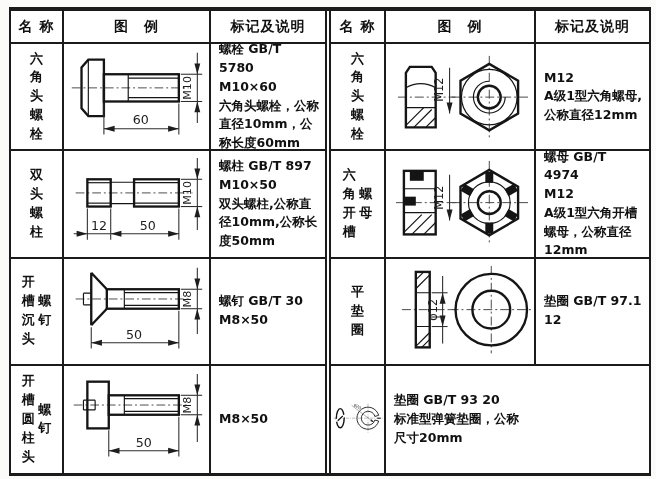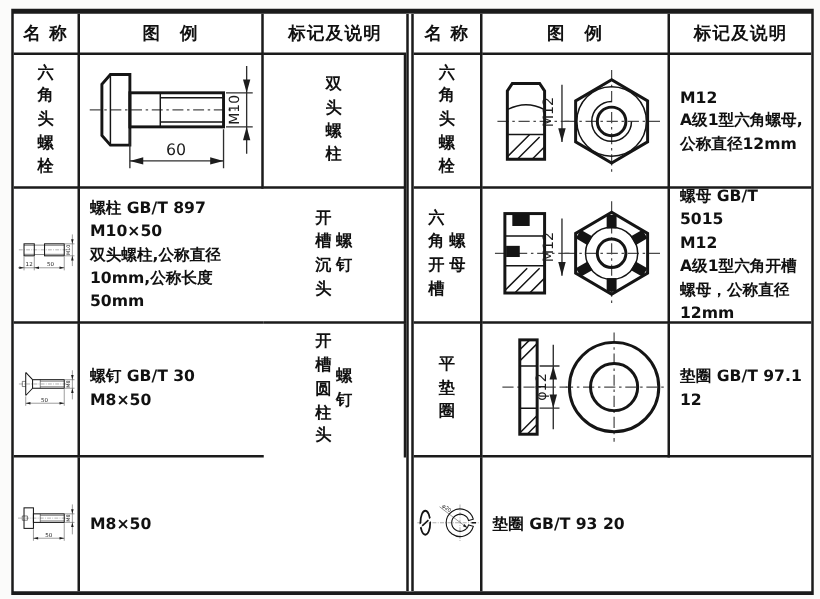--- a/index.html
+++ b/index.html
@@ -64,20 +64,25 @@
         <polygon class="ar" points="118,86 107,83 107,89"></polygon>
         <text class="dt" x="79" y="81" text-anchor="middle">60</text>
         <line class="d" x1="120" y1="30" x2="142" y2="30"></line>
         <line class="d" x1="120" y1="58" x2="142" y2="58"></line>
         <line class="d" x1="137" y1="8" x2="137" y2="80"></line>
         <polygon class="ar" points="137,30 134,19 140,19"></polygon>
         <polygon class="ar" points="137,58 134,69 140,69"></polygon>
         <text class="dtv" x="131" y="44" text-anchor="middle" transform="rotate(-90 131 44)">M10</text>
       </svg>
     </div>
+    <div class="c desc nr">
+      <div class="dl">螺栓 GB/T 5780</div>
+      <div class="dl">M10×60</div>
+      <div class="dl">六角头螺栓，公称直径10mm，公称长度60mm</div>
+    </div>
 
     <div class="c">
       <div class="vname">
         <span class="vcol">双头螺柱</span>
 
       </div>
     </div>
     <div class="c figc">
       <svg class="fig" viewBox="0 0 149 106">
         <path class="cl" d="M12,42 H132"></path>
@@ -236,21 +241,21 @@
         <circle class="o2" cx="104" cy="52" r="11.5"></circle>
         <rect class="fillb" x="100" y="21" width="8" height="11" transform="rotate(0 104 52)"></rect>
         <rect class="fillb" x="100" y="21" width="8" height="11" transform="rotate(60 104 52)"></rect>
         <rect class="fillb" x="100" y="21" width="8" height="11" transform="rotate(120 104 52)"></rect>
         <rect class="fillb" x="100" y="21" width="8" height="11" transform="rotate(180 104 52)"></rect>
         <rect class="fillb" x="100" y="21" width="8" height="11" transform="rotate(240 104 52)"></rect>
         <rect class="fillb" x="100" y="21" width="8" height="11" transform="rotate(300 104 52)"></rect>
       </svg>
     </div>
     <div class="c desc nr">
-      <div class="dl">螺母 GB/T 5015</div>
+      <div class="dl">螺母 GB/T 4974</div>
       <div class="dl">M12</div>
       <div class="dl">A级1型六角开槽螺母，公称直径12mm</div>
     </div>
 
     <div class="c">
       <div class="vname">
         <span class="vcol">平垫圈</span>
 
       </div>
     </div>
@@ -286,16 +291,17 @@
         <path d="M133.9,57 A31,31 0 1 1 133.9,41 L123.3,44 A19.3,19.3 0 1 0 123.3,54 Z" fill="none" stroke="#141414" stroke-width="2.5"></path>
         <line x1="130" y1="49" x2="140" y2="49" stroke="#141414" stroke-width="3"></line>
         <line class="d" x1="58" y1="13" x2="121" y2="61"></line>
         <polygon class="ar" points="121,61 110.5,56.7 114.1,51.9"></polygon>
         <text class="dtv" x="72" y="19" text-anchor="middle" transform="rotate(37 72 19)">φ20</text>
       </svg>
     </div>
     <div class="c desc nr nb">
       <div class="dl">垫圈 GB/T 93 20</div>
 
+      <div class="dl">标准型弹簧垫圈，公称尺寸20mm</div>
     </div>
   </div>
 
 </div>
 
 </body></html>

